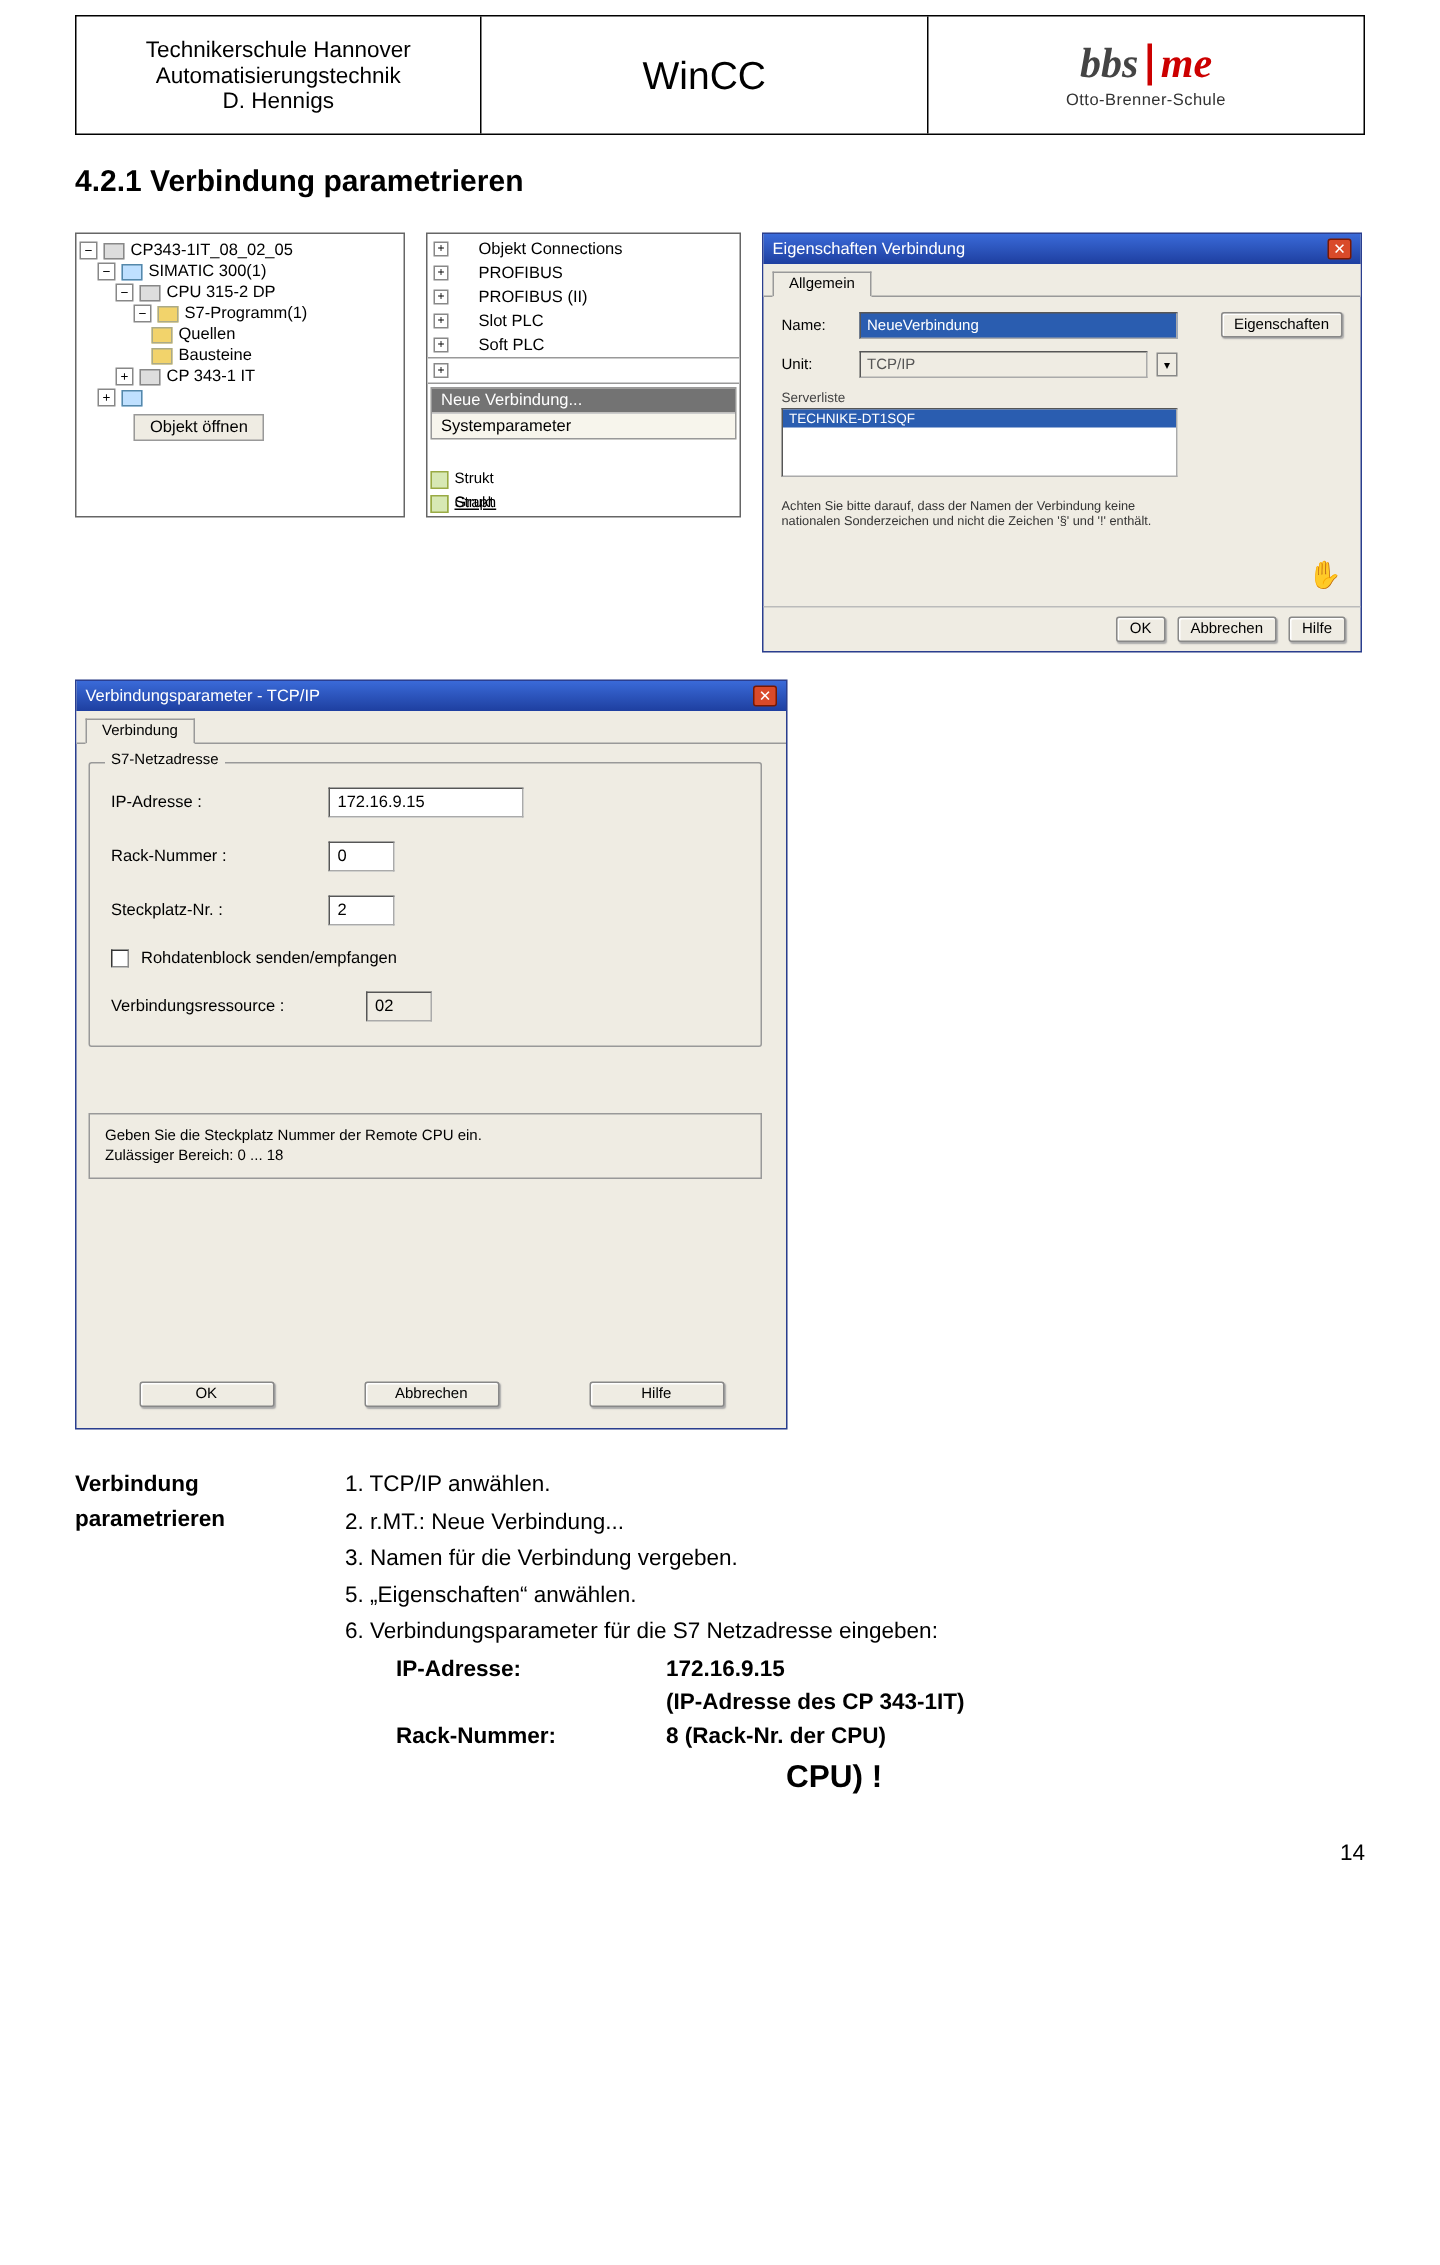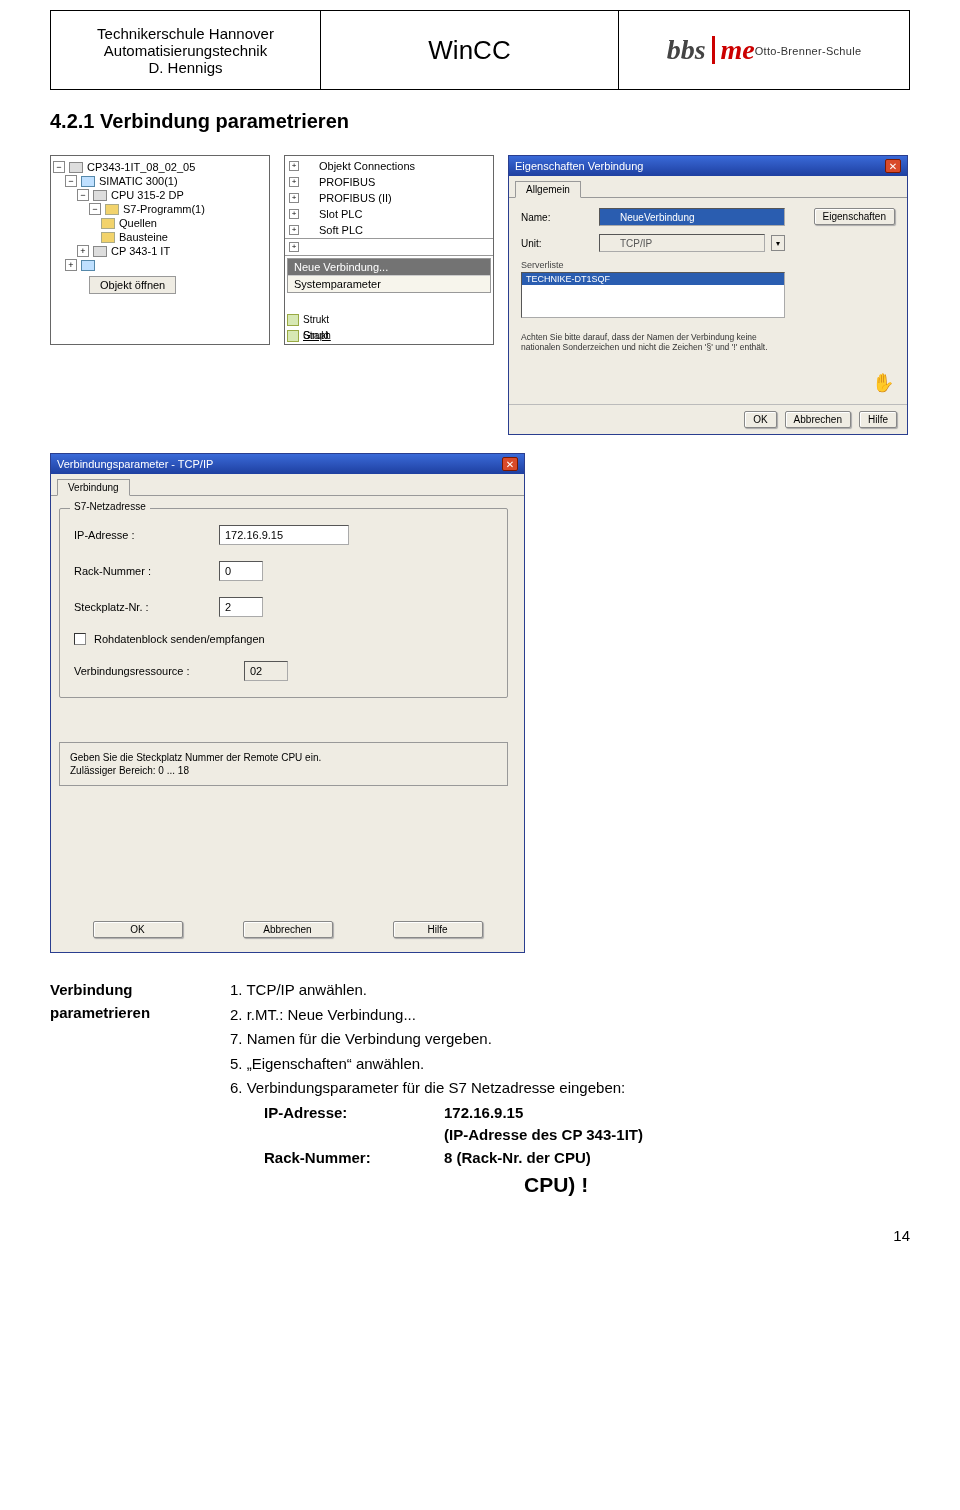--- a/index.html
+++ b/index.html
@@ -25,21 +25,21 @@
     flex-direction: column;
     align-items: center;
     justify-content: center;
     padding: 6px 10px;
   }
   .doc-header > div:last-child { border-right: none; }
   .hdr-left { width: 270px; font-size: 15px; }
   .hdr-mid { flex: 1; font-size: 26px; }
   .hdr-right { width: 290px; }
   
-  .logo-box { display:flex; flex-direction:row; align-items:center;text-align:right; }
+  .logo-box { display:flex; flex-direction:column; align-items:center;text-align:right; }
   .logo-row { display:flex; align-items:center; gap:6px; font-size:28px; font-weight:bold; }
   .logo-bbs { color:#444; font-family: Georgia, serif; font-style: italic; }
   .logo-sep { width:3px; height:28px; background:#c00; }
   .logo-me  { color:#c00; font-family: Georgia, serif; font-style: italic; }
   .logo-sub { font-size:11px; color:#333; margin-top:2px; letter-spacing:0.3px;}
   
   h2.section { font-size:20px; font-weight:bold; margin: 18px 0 22px 0; }
   
   .shot-row { display:flex; gap:14px; margin-bottom:18px; align-items:flex-start;}
   .panel {
@@ -101,21 +101,21 @@
     display:flex; justify-content:space-between; align-items:center;
   }
   .close-x { width:16px;height:14px;background:#d94a2a;border:1px solid #7a1800;color:#fff;display:flex;align-items:center;justify-content:center;font-size:10px;border-radius:2px;}
   .tabstrip {height:22px; display:flex; align-items:flex-end; padding-left:6px; border-bottom:1px solid #999; background:#efece3;}
   .tab { border:1px solid #999; border-bottom:1px solid #efece3; background:#efece3; padding:2px 10px; font-size:10px; position:relative; top:1px;}
   .props-body { flex:1; padding:10px 12px; display:flex; gap:10px; position:relative;}
   .props-left { flex:1;}
   .props-right { width:100px; display:flex; flex-direction:column; gap:8px; align-items:flex-end;}
   .prow { display:flex; align-items:center; gap:6px; margin-bottom:8px;}
   .plabel { width:46px; font-size:10px;}
-  .pin { flex:1; height:18px; border:1px inset #aaa; background:#fff; font-size:10px; padding:1px 20px; display:flex; align-items:center;margin-left:26px;}
+  .pin { flex:1; height:18px; border:1px inset #aaa; background:#fff; font-size:10px; padding:1px 4px; display:flex; align-items:center;}
   .pin.sel { background:#2a5db0; color:#fff;}
   .pin.disabled { background:#efece3; color:#555;}
   .dropdown-btn { width:14px;height:16px;border:1px solid #888;background:#efece3;display:flex;align-items:center;justify-content:center;font-size:8px;}
   .eig-btn, .win-btn { border:1px solid #888; background:#efece3; padding:2px 8px; font-size:10px; border-radius:2px; box-shadow:1px 1px 0 #fff inset, 1px 1px 1px #aaa;}
   .srvlist-lbl { font-size:9px; color:#444; margin-bottom:2px;}
   .srvlist { border:1px inset #aaa; background:#fff; height:46px; font-size:9px;}
   .srvlist .srv-row { background:#2a5db0; color:#fff; padding:1px 4px;}
   .hint { font-size:8.5px; color:#333; line-height:1.2; margin-top:14px;}
   .props-footer { padding:6px 10px; display:flex; justify-content:flex-end; gap:8px; border-top:1px solid #bbb;}
   
@@ -366,21 +366,21 @@
 
 <div class="instr-block">
   <div class="instr-left">
     <div>Verbindung</div>
     <div>parametrieren</div>
   </div>
   <div class="instr-right">
     <ol>
       <li>1. TCP/IP anwählen.</li>
       <li>2. r.MT.: Neue Verbindung...</li>
-      <li>7. Namen für die Verbindung vergeben.</li>
+      <li>3. Namen für die Verbindung vergeben.</li>
       <li>5. „Eigenschaften“ anwählen.</li>
       <li>6. Verbindungsparameter für die S7 Netzadresse eingeben:</li>
     </ol>
     <div class="instr-kv">
         <span class="k">IP-Adresse:</span>
         <span class="v">172.16.9.15</span>
       </div>
     <div class="instr-kv">
         <span class="k"></span>
         <span class="v" style="font-weight:bold;">(IP-Adresse des CP 343-1IT)</span>

